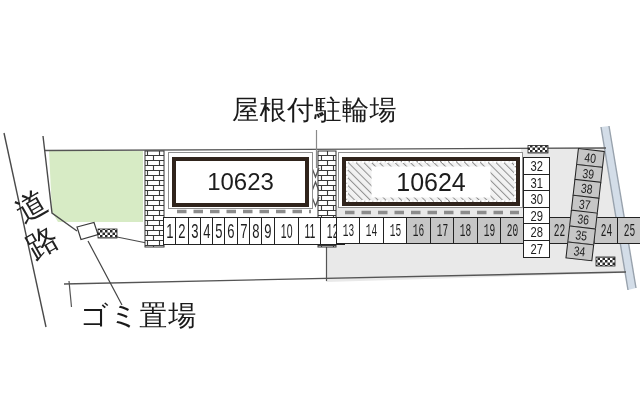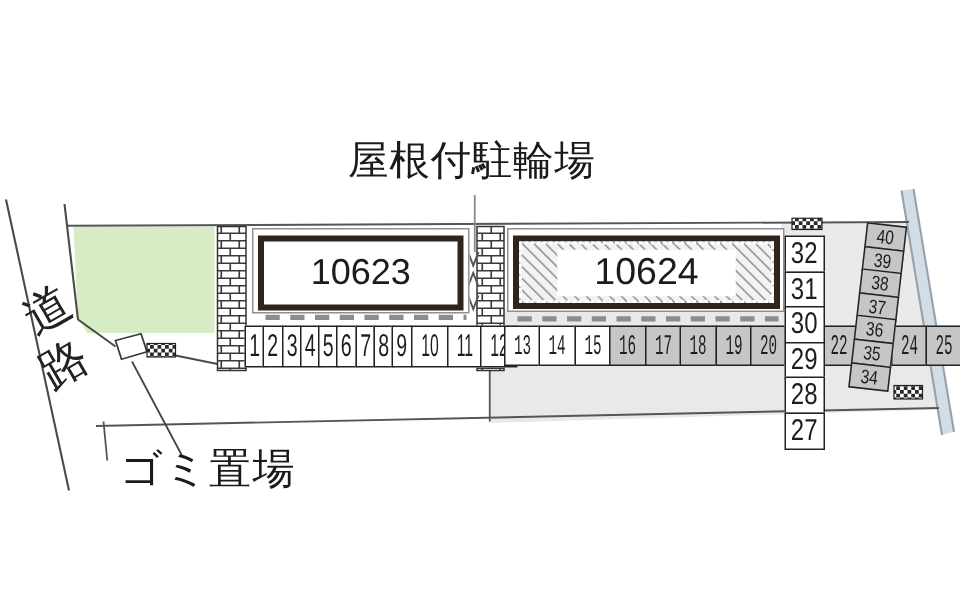--- a/index.html
+++ b/index.html
@@ -22,28 +22,28 @@
   .cells.v{flex-direction:column;}
   .cell{flex:1;background:#fff;border:1.4px solid #222;display:flex;align-items:center;justify-content:center;
         color:#1d1d1d;overflow:visible;}
   .cells.h .cell{margin-left:-1.4px;}
   .cells.h .cell:first-child{margin-left:0;}
   .cells.v .cell{margin-top:-1.4px;}
   .cells.v .cell:first-child{margin-top:0;}
   .cell.gray{background:#c6c6c6;}
   .rowA .cell{font-size:21px;}
   .rowB .cell{font-size:19px;font-family:Liberation Mono, monospace;}
-  .colA .cell{font-size:20px;}
+  .colA .cell{font-size:14px;}
   .colB .cell{font-size:13px;}
   .n{display:inline-block;transform:scaleX(.62);white-space:nowrap;}
   .n2{display:inline-block;transform:scaleX(.5);white-space:nowrap;}
   .nc{display:inline-block;transform:scaleX(.8);white-space:nowrap;}
   .colB{transform:rotate(6.5deg);transform-origin:top left;}
   
-  .lbl{color:#1a1a1a;line-height:1.1;white-space:nowrap;font-family:Liberation Mono, monospace;}
+  .lbl{color:#1a1a1a;line-height:1.1;white-space:nowrap;}
   .lbl-yane{font-size:27px;letter-spacing:.5px;}
   .lbl-gomi{font-size:28px;letter-spacing:1px;}
   .roadchar{font-size:31px;color:#222;transform:rotate(-30deg);line-height:1;}
 </style>
 </head>
 <body>
 
 <div class="stage">
 
   <svg class="bg" width="640" height="400" viewBox="0 0 640 400">

